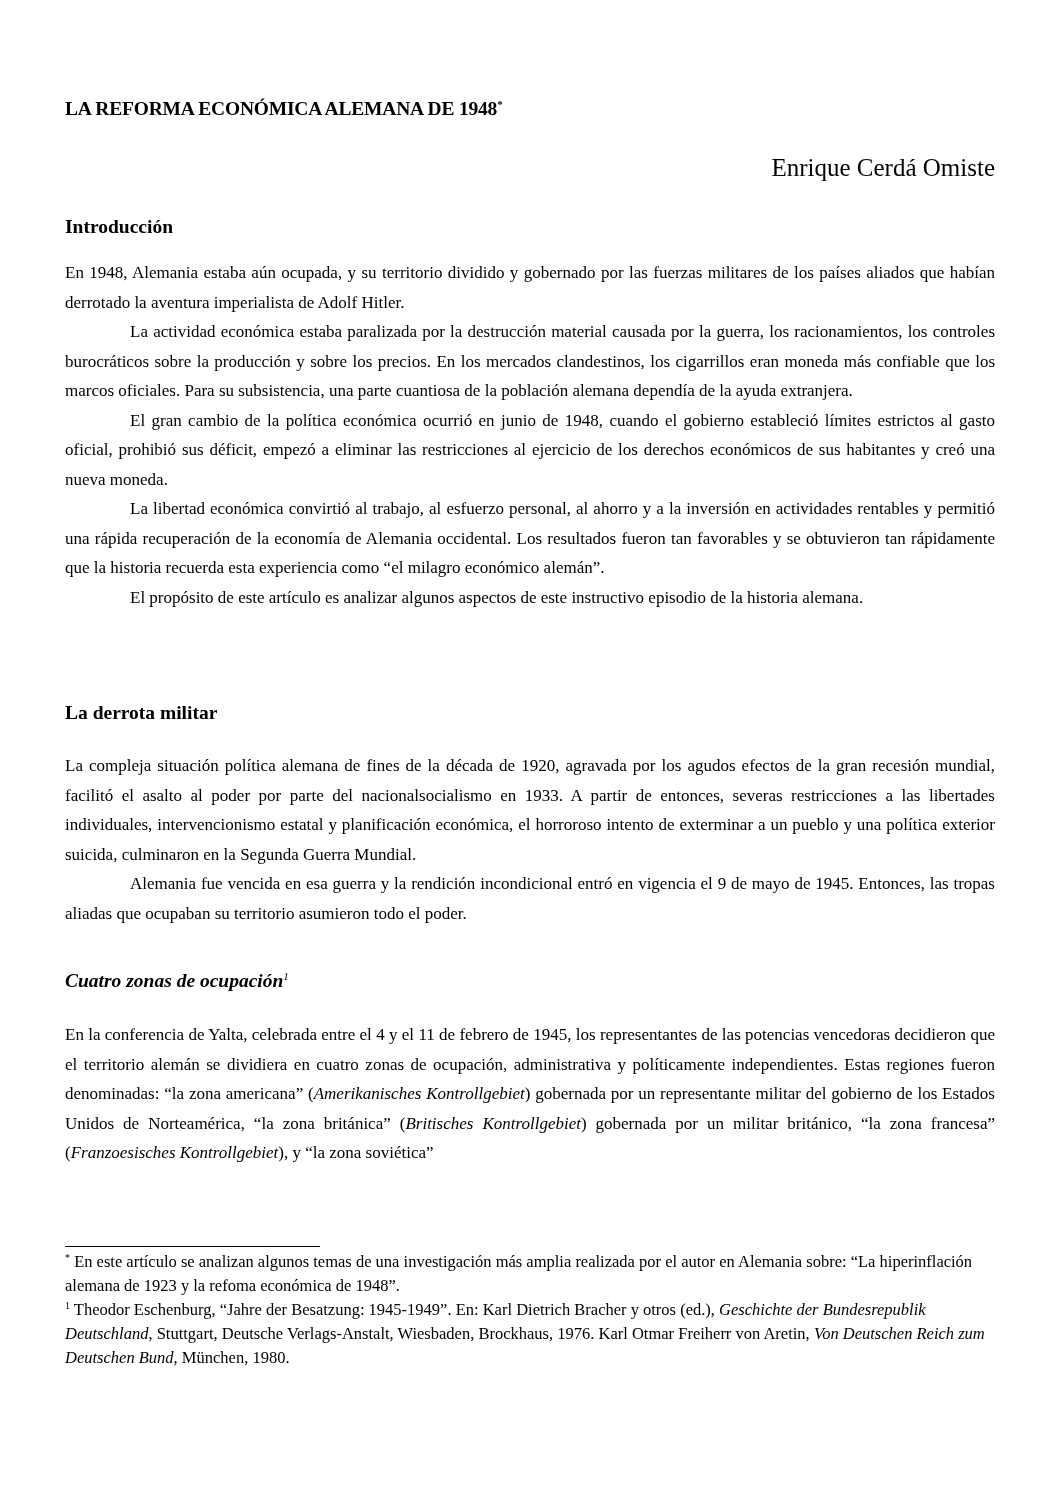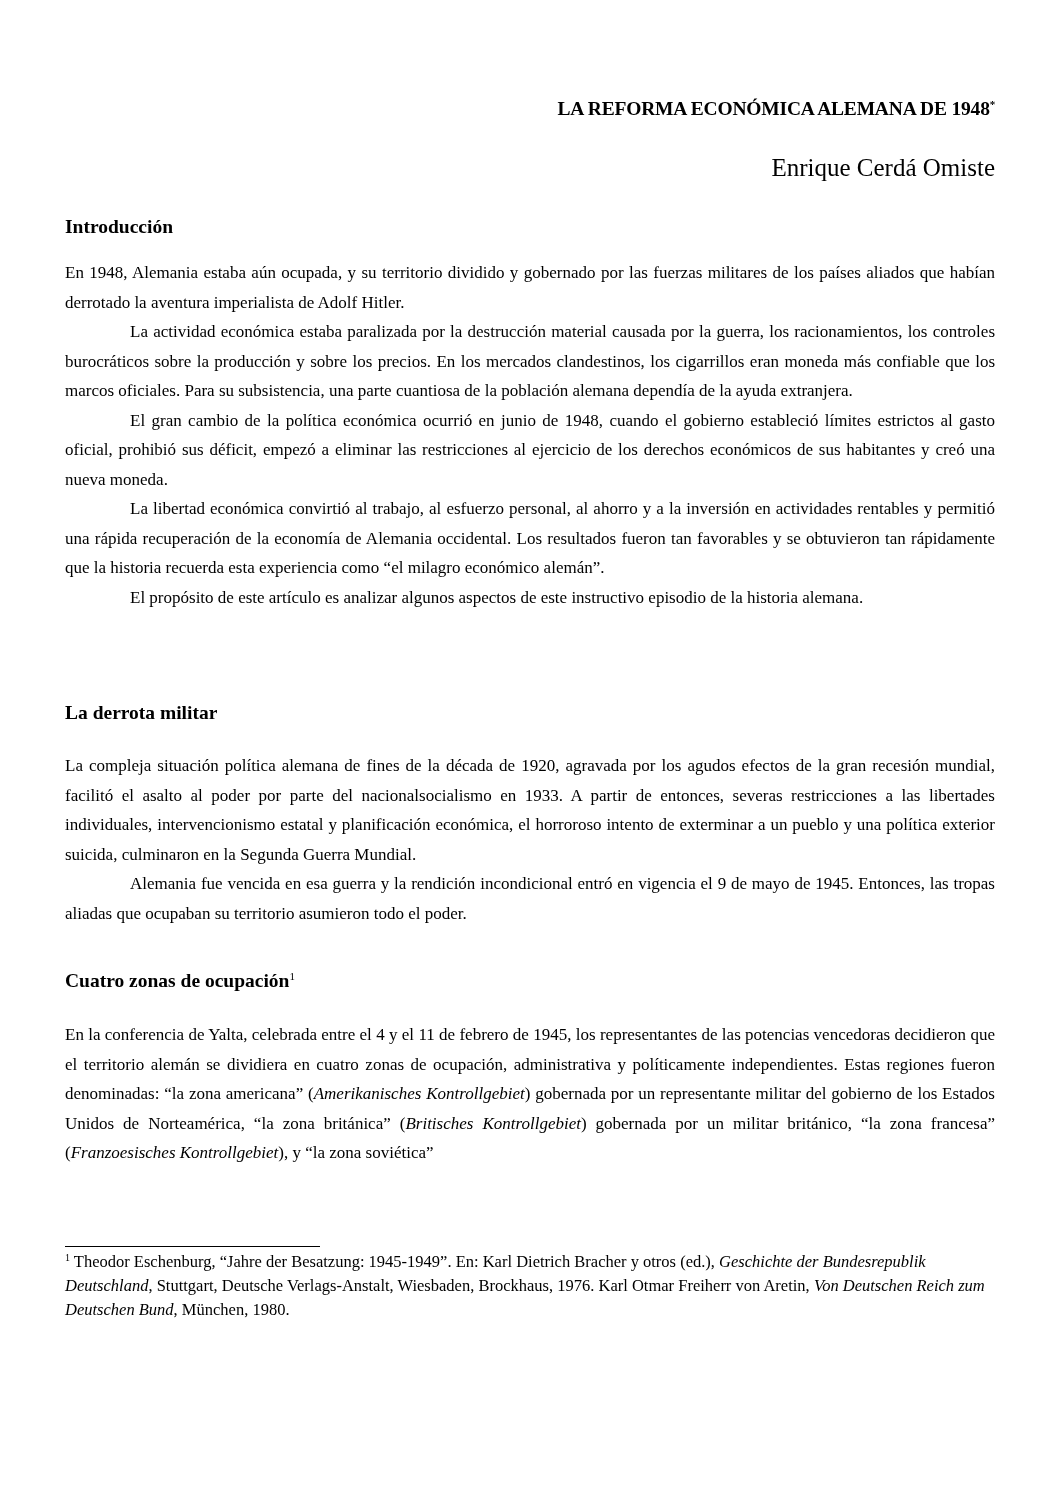--- a/index.html
+++ b/index.html
@@ -1,19 +1,19 @@
 <!DOCTYPE html>
 <html><head>
   <meta charset="utf-8">
   <style>
     html, body { margin: 0; padding: 0; background: #ffffff; }
     body { width: 1058px; height: 1497px; position: relative; overflow: hidden;
            font-family: "Liberation Serif", "DejaVu Serif", serif; color: #000; }
     .page { position: absolute; left: 65px; top: 0; width: 930px; }
-    .title { position: absolute; top: 98px; left: 0; width: 930px; text-align: right;
+    .title { position: absolute; top: 98px; left: 0; width: 930px; text-align: left;
              font-weight: bold; font-size: 19.5px; letter-spacing: -0.2px; }
     .title sup { font-size: 11px; vertical-align: super; line-height: 0; }
     .author { position: absolute; top: 154px; right: 0; font-size: 25px; }
     .heading { position: absolute; left: 0; font-weight: bold; font-size: 19.5px; }
     .heading sup { font-size: 11px; font-weight: normal; line-height: 0; }
     .block { position: absolute; left: 0; width: 930px; font-size: 17px; line-height: 29.5px; text-align: justify; }
     .block p { margin: 0; }
     .block p.indent { text-indent: 65px; }
     .sep { position: absolute; top: 1246px; left: 0; width: 255px; height: 1px; background: #000; }
     .notes { position: absolute; top: 1250px; left: 0; width: 930px; font-size: 16.5px; line-height: 24px; }
@@ -37,24 +37,25 @@
     <p class="indent">La libertad económica convirtió al trabajo, al esfuerzo personal, al ahorro y a la inversión en actividades rentables y permitió una rápida recuperación de la economía de Alemania occidental. Los resultados fueron tan favorables y se obtuvieron tan rápidamente que la historia recuerda esta experiencia como “el milagro económico alemán”.</p>
     <p class="indent">El propósito de este artículo es analizar algunos aspectos de este instructivo episodio de la historia alemana.</p>
   </div>
 
   <div class="heading" style="top:702px;">La derrota militar</div>
   <div class="block" style="top:751px;">
     <p>La compleja situación política alemana de fines de la década de 1920, agravada por los agudos efectos de la gran recesión mundial, facilitó el asalto al poder por parte del nacionalsocialismo en 1933. A partir de entonces, severas restricciones a las libertades individuales, intervencionismo estatal y planificación económica, el horroroso intento de exterminar a un pueblo y una política exterior suicida, culminaron en la Segunda Guerra Mundial.</p>
     <p class="indent">Alemania fue vencida en esa guerra y la rendición incondicional entró en vigencia el 9 de mayo de 1945. Entonces, las tropas aliadas que ocupaban su territorio asumieron todo el poder.</p>
   </div>
 
-  <div class="heading" style="top:970px;"><span>Cuatro zonas de ocupación</span><sup>1</sup></div>
+  <div class="heading" style="top:970px;font-style:italic;"><span>Cuatro zonas de ocupación</span><sup>1</sup></div>
   <div class="block" style="top:1020px;">
     <p><span>En la conferencia de Yalta, celebrada entre el 4 y el 11 de febrero de 1945, los representantes de las potencias vencedoras decidieron que el territorio alemán se dividiera en cuatro zonas de ocupación, administrativa y políticamente independientes. Estas regiones fueron denominadas: “la zona americana” (</span><i>Amerikanisches Kontrollgebiet</i><span>) gobernada por un representante militar del gobierno de los Estados Unidos de Norteamérica, “la zona británica” (</span><i>Britisches Kontrollgebiet</i><span>) gobernada por un militar británico, “la zona francesa” (</span><i>Franzoesisches Kontrollgebiet</i><span>), y “la zona soviética”</span></p>
   </div>
 
   <div class="sep"></div>
 
   <div class="notes">
+    <p><sup>*</sup><span> En este artículo se analizan algunos temas de una investigación más amplia realizada por el autor en Alemania sobre: “La hiperinflación alemana de 1923 y la refoma económica de 1948”.</span></p>
     <p><sup>1</sup><span> Theodor Eschenburg, “Jahre der Besatzung: 1945-1949”. En: Karl Dietrich Bracher y otros (ed.), </span><i>Geschichte der Bundesrepublik Deutschland</i><span>, Stuttgart, Deutsche Verlags-Anstalt, Wiesbaden, Brockhaus, 1976. Karl Otmar Freiherr von Aretin, </span><i>Von Deutschen Reich zum Deutschen Bund</i><span>, München, 1980.</span></p>
   </div>
 
 </div>
 
 </body></html>

